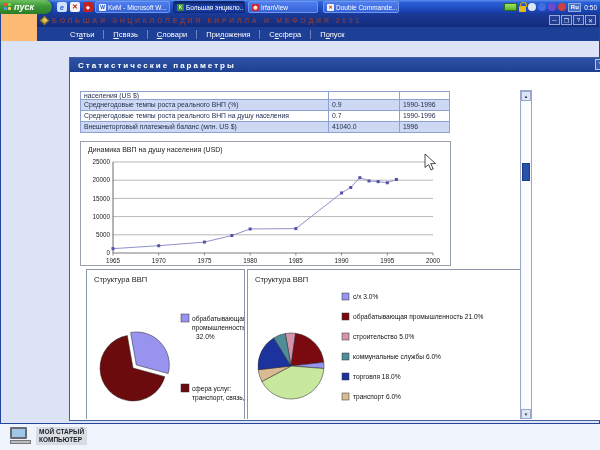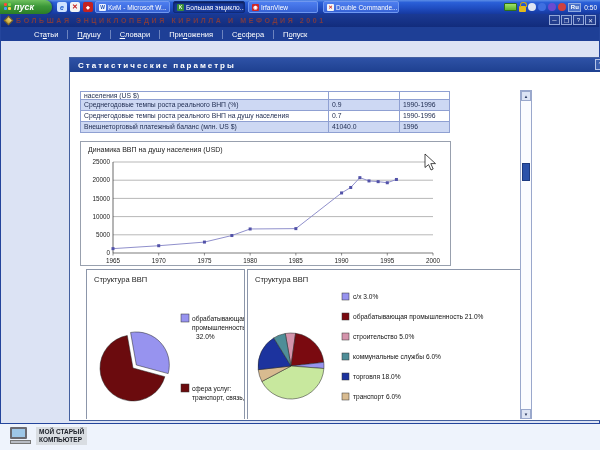--- a/index.html
+++ b/index.html
@@ -40,22 +40,22 @@
   .lockic{width:7px;height:6px;background:#e3b91c;border-radius:1px;position:relative;margin-top:3px;}
   .lockic::before{content:"";position:absolute;top:-4px;left:1px;width:5px;height:4px;
     border:1px solid #caa415;border-bottom:none;border-radius:3px 3px 0 0;}
   .tray-dot{width:8px;height:8px;border-radius:50%;}
   .td1{background:#dfe6f2;} .td2{background:#3f6fe0;} .td3{background:#6a4ad0;} .td4{background:#cf4040;}
   .lang{width:13px;height:9px;background:#4a71c8;border:1px solid #8ea9e0;color:#fff;font-size:6px;
     font-weight:bold;display:flex;align-items:center;justify-content:center;}
   .clock{color:#fff;font-size:6.5px;padding-left:1px;}
 
   
-  .window{position:absolute;left:0;top:14px;width:600px;height:410px;background:#14532d;
-    border:1px solid #24459c;border-top:none;}
+  .window{position:absolute;left:0;top:14px;width:600px;height:410px;background:#fdba74;
+    border:1px solid #24459c;border-top:none;padding-left:36px;}
   .app-titlebar{position:relative;height:13px;background:linear-gradient(#1b3a94,#122c7c);
     display:flex;align-items:center;padding-left:4px;}
   .app-icon{width:7px;height:7px;background:linear-gradient(#f4dc7a,#caa32c);transform:rotate(45deg);
     border:1px solid #8a6d1a;margin-right:4px;}
   .app-title{color:#7d3b40;font-size:7px;font-weight:bold;letter-spacing:2.6px;white-space:nowrap;}
   .win-ctrls{position:absolute;right:3px;top:1px;display:flex;gap:1px;}
   .wc{width:11px;height:10px;border:1px solid #93a7d8;color:#dfe6f8;font-size:6px;
     display:flex;align-items:center;justify-content:center;background:rgba(255,255,255,.06);}
   .menubar{position:relative;height:14px;background:#1e3f96;display:flex;align-items:center;
     padding-left:24px;color:#fff;font-size:7.5px;}
@@ -186,21 +186,21 @@
       <span class="win-ctrls">
         <span class="wc">─</span>
         <span class="wc">❐</span>
         <span class="wc">?</span>
         <span class="wc">✕</span>
       </span>
     </div>
     <div class="menubar">
       <span class="menu-item"><span>Ст</span><span class="k">а</span><span>тьи</span></span>
       <span class="msep"></span>
-      <span class="menu-item"><span class="k">П</span><span>душу</span></span>
+      <span class="menu-item"><span class="k">П</span><span>связь</span></span>
       <span class="msep"></span>
       <span class="menu-item"><span class="k">С</span><span>ловари</span></span>
       <span class="msep"></span>
       <span class="menu-item"><span>При</span><span class="k">л</span><span>ожения</span></span>
       <span class="msep"></span>
       <span class="menu-item"><span>С</span><span class="k">е</span><span>сфера</span></span>
       <span class="msep"></span>
       <span class="menu-item"><span>П</span><span class="k">о</span><span>пуск</span></span>
     </div>
 

